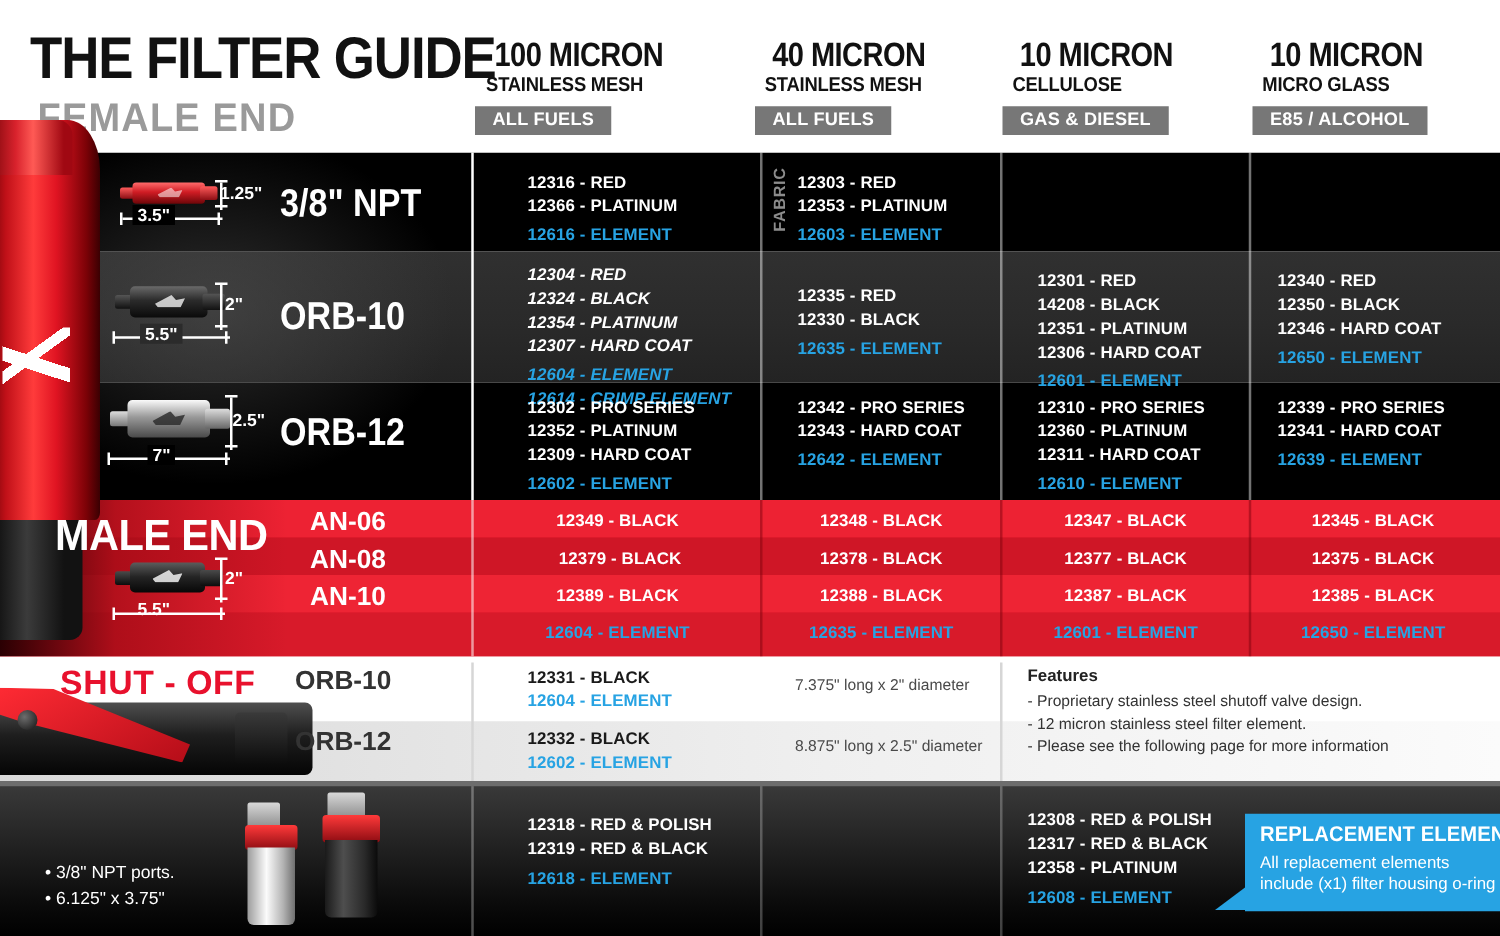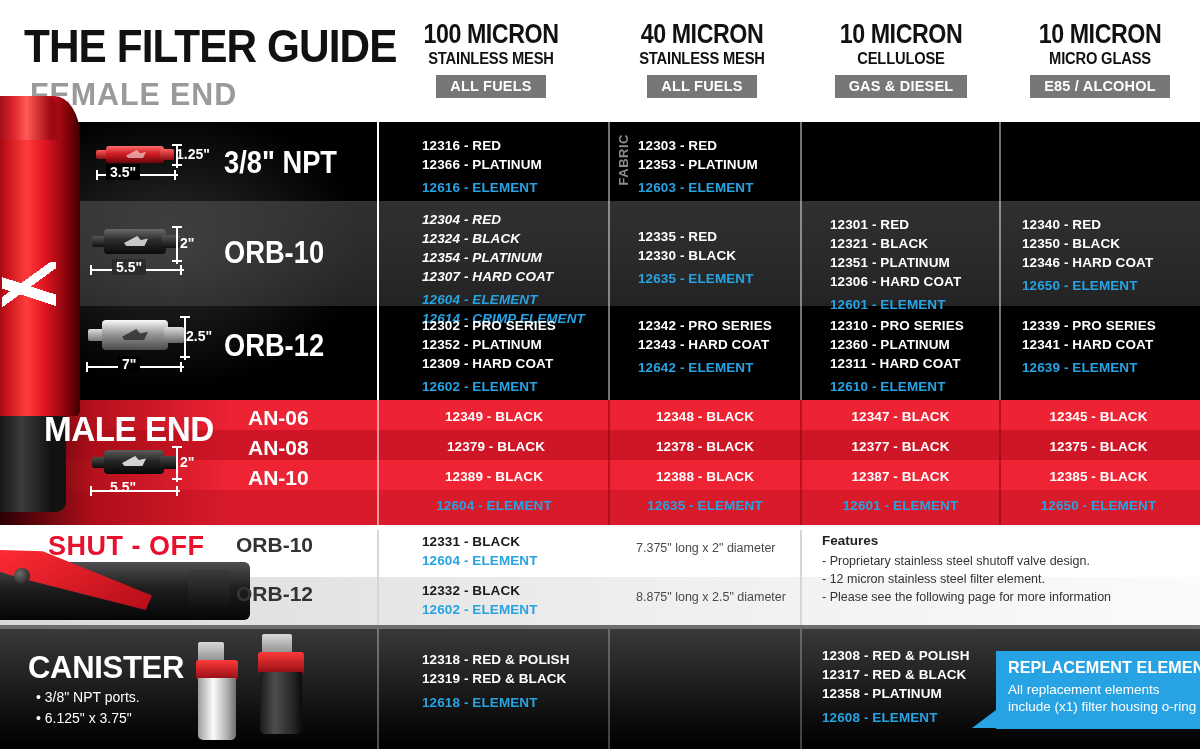--- a/index.html
+++ b/index.html
@@ -22,21 +22,21 @@
     color:#111; line-height:1;
     font-family:"Liberation Sans", sans-serif;
     transform:scaleX(.90); transform-origin:left top;
   }
   .title-sub {
     position:absolute; left:30px; top:78px;
     font-size:32px; font-weight:bold; letter-spacing:1px;
     color:#9a9a9a; line-height:1;
     transform:scaleX(.95); transform-origin:left top;
   }
-  .colhead { position:absolute; top:20px; text-align:center; }
+  .colhead { position:absolute; top:30px; }
   .colhead .big {
     font-size:27px; font-weight:bold; color:#111; line-height:1.04;
     letter-spacing:-0.5px;
     transform:scaleX(.86); transform-origin:center top;
   }
   .colhead .small {
     font-size:16px; font-weight:bold; color:#111; line-height:1.2;
     letter-spacing:-0.2px; margin-top:1px;
     transform:scaleX(.92); transform-origin:center top;
   }
@@ -231,21 +231,21 @@
       <div class="pn el" style="margin-top:4px;">12604 - ELEMENT</div>
       <div class="pn el">12614 - CRIMP ELEMENT</div>
     </div>
     <div class="cell" style="left:638px; top:105px;">
       <div class="pn">12335 - RED</div>
       <div class="pn">12330 - BLACK</div>
       <div class="pn el" style="margin-top:4px;">12635 - ELEMENT</div>
     </div>
     <div class="cell" style="left:830px; top:93px;">
       <div class="pn">12301 - RED</div>
-      <div class="pn">12321 - BLACK</div>
+      <div class="pn">14208 - BLACK</div>
       <div class="pn">12351 - PLATINUM</div>
       <div class="pn">12306 - HARD COAT</div>
       <div class="pn el" style="margin-top:4px;">12601 - ELEMENT</div>
     </div>
     <div class="cell" style="left:1022px; top:93px;">
       <div class="pn">12340 - RED</div>
       <div class="pn">12350 - BLACK</div>
       <div class="pn">12346 - HARD COAT</div>
       <div class="pn el" style="margin-top:4px;">12650 - ELEMENT</div>
     </div>
@@ -358,21 +358,20 @@
     <div class="dimtext nowrap" style="left:636px; top:468px;">8.875" long x 2.5" diameter</div>
 
     <div class="featHead" style="left:822px; top:411px;">Features</div>
     <div class="featLine nowrap" style="left:822px; top:431px;">- Proprietary stainless steel shutoff valve design.</div>
     <div class="featLine nowrap" style="left:822px; top:449px;">- 12 micron stainless steel filter element.</div>
     <div class="featLine nowrap" style="left:822px; top:467px;">- Please see the following page for more information</div>
 
     <div class="band" style="top:503px; height:124px; background:linear-gradient(180deg,#3b3b3b 0%,#242424 38%,#0a0a0a 80%,#000 100%);"></div>
     <div class="abs" style="left:0;top:503px;width:1200px;height:4px;background:#6d6d6d;"></div>
 
-    <div class="canTitle nowrap" style="left:28px; top:528px;">CANISTER</div>
     <div class="canBullet nowrap" style="left:36px; top:565px;">• 3/8" NPT ports.</div>
     <div class="canBullet nowrap" style="left:36px; top:586px;">• 6.125" x 3.75"</div>
 
     <div class="abs" style="left:192px; top:520px; width:54px; height:100px;">
       <div class="abs" style="left:6px;top:0;width:26px;height:20px;background:linear-gradient(180deg,#d8d8d8,#8e8e8e);border-radius:2px;"></div>
       <div class="abs" style="left:4px;top:18px;width:42px;height:20px;background:linear-gradient(180deg,#ff3a3a,#8d0c12);border-radius:3px;"></div>
       <div class="abs" style="left:6px;top:36px;width:38px;height:62px;background:linear-gradient(90deg,#9c9c9c,#fbfbfb 40%,#b3b3b3 75%,#6f6f6f);border-radius:0 0 5px 5px;"></div>
     </div>
     <div class="abs" style="left:254px; top:512px; width:58px; height:108px;">
       <div class="abs" style="left:8px;top:0;width:30px;height:20px;background:linear-gradient(180deg,#d8d8d8,#8e8e8e);border-radius:2px;"></div>

